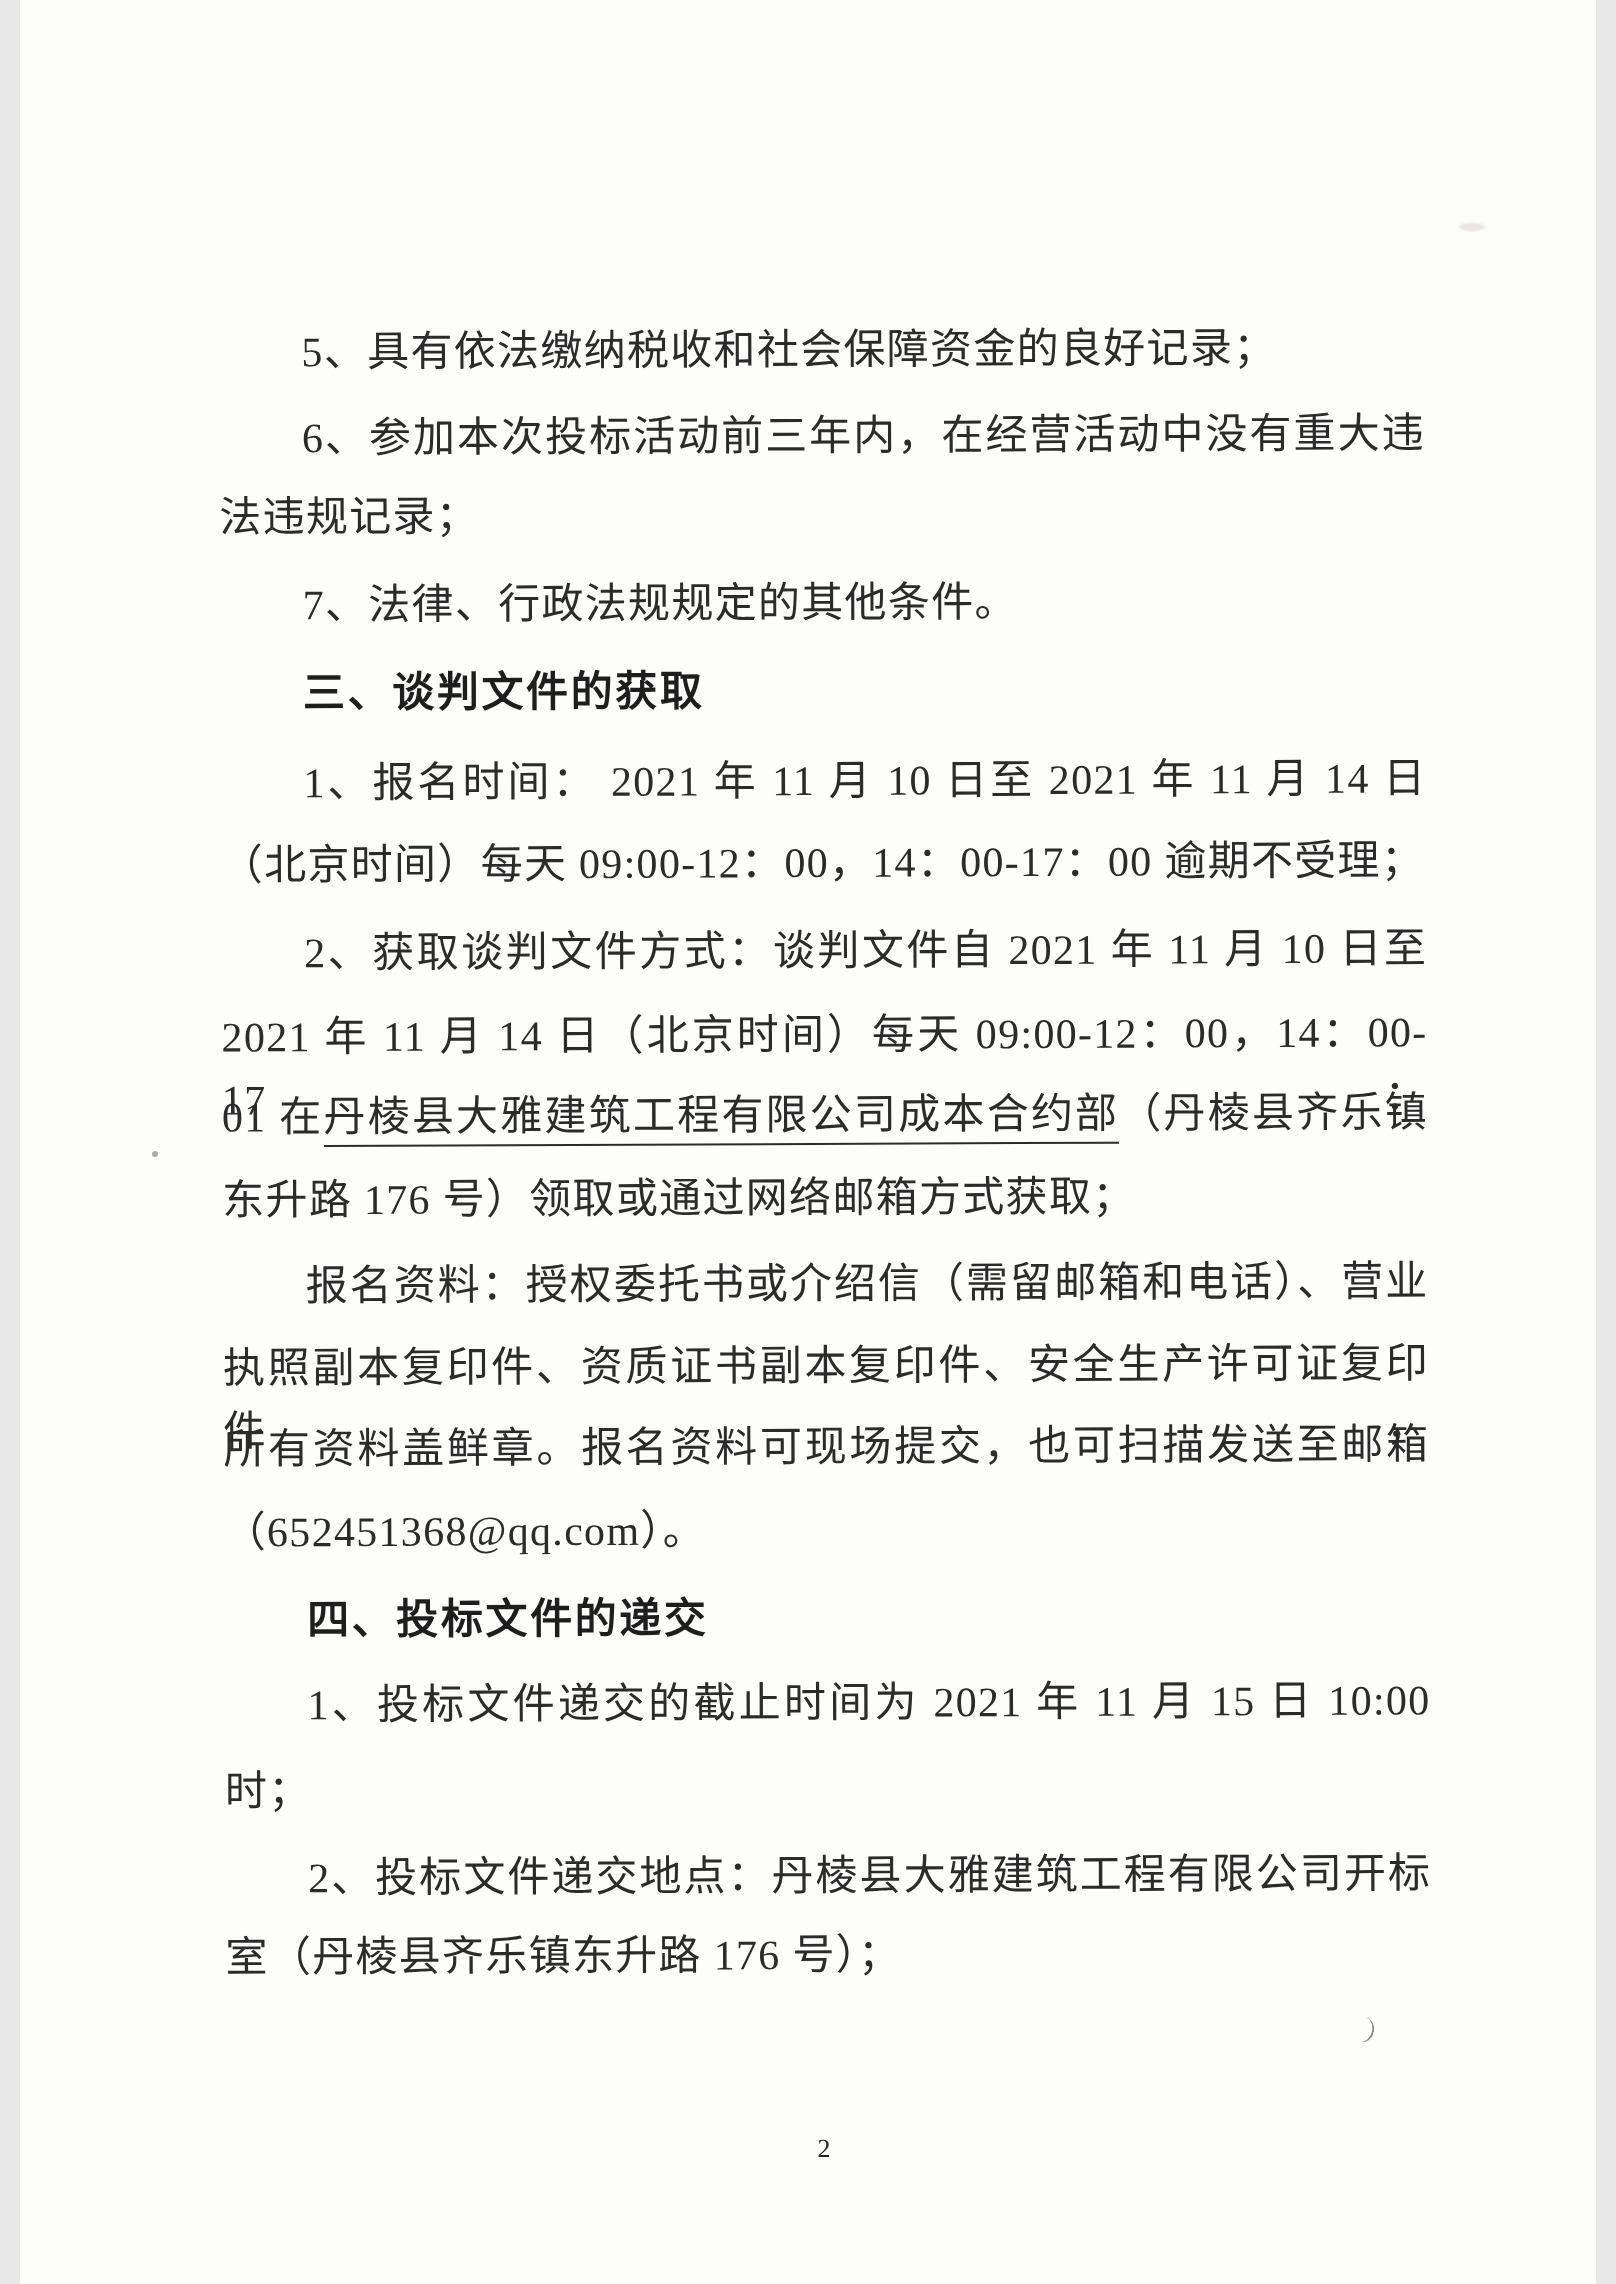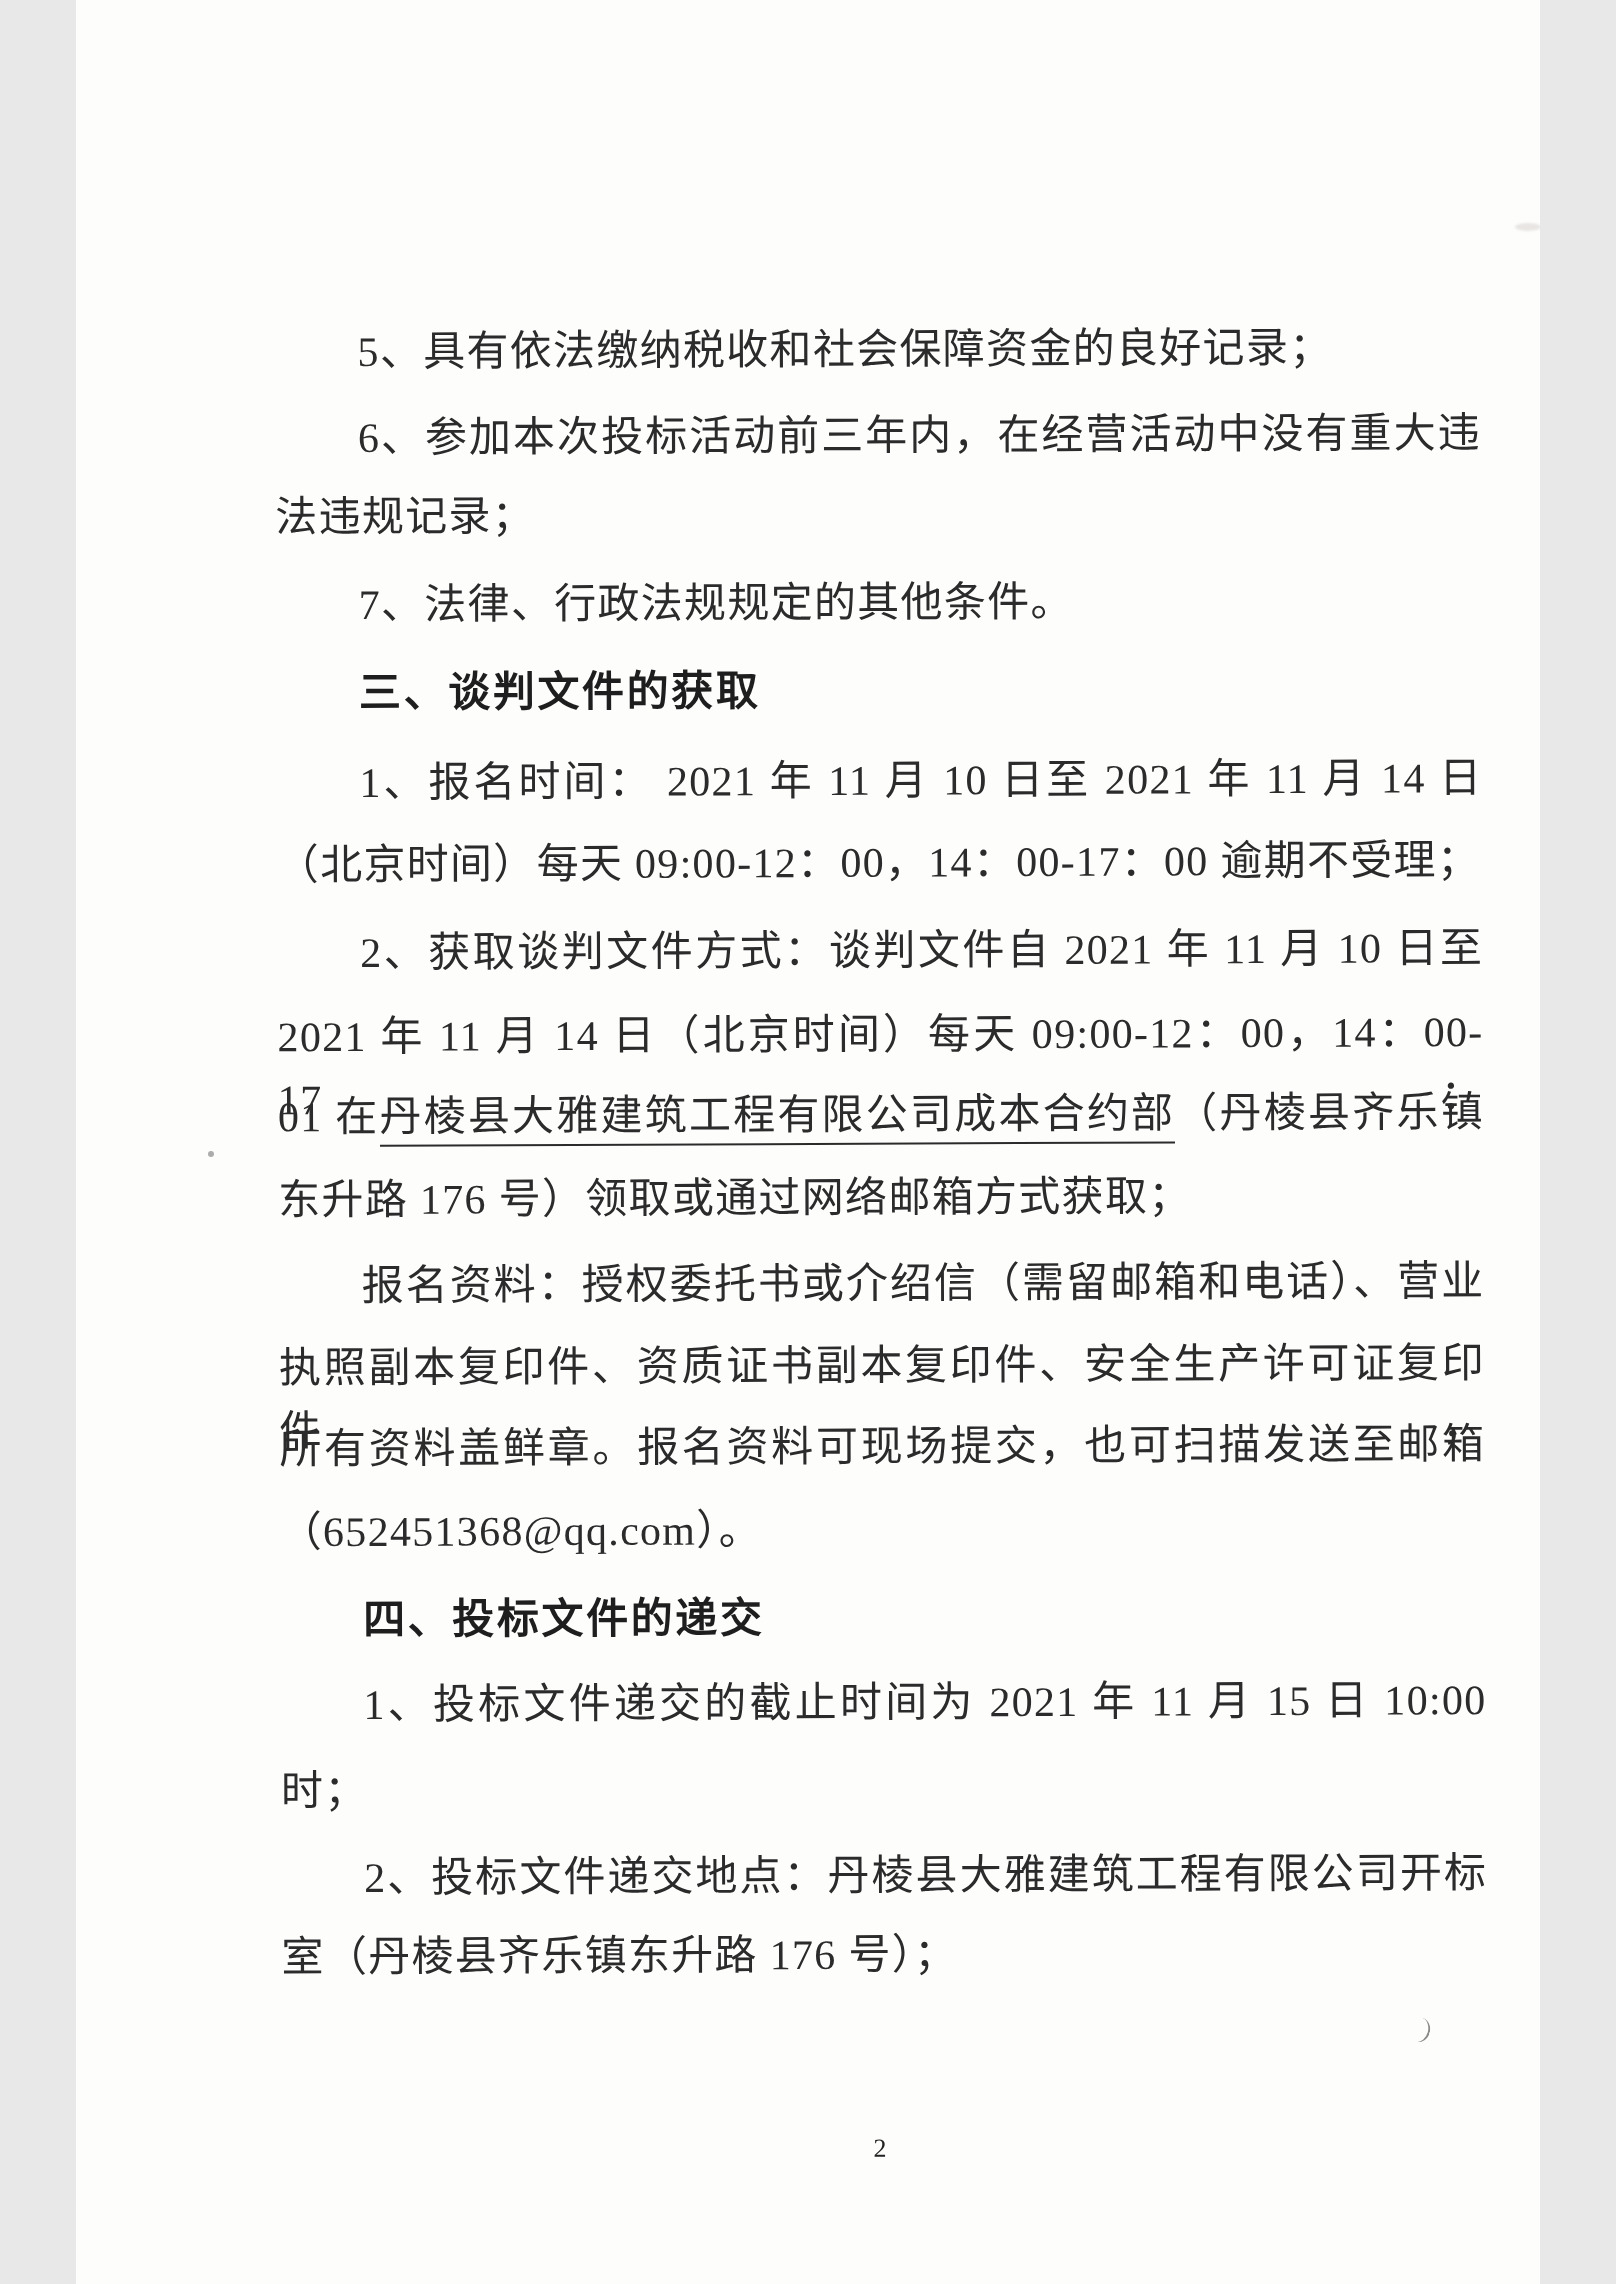--- a/index.html
+++ b/index.html
@@ -3,21 +3,21 @@
 <meta charset="utf-8">
 <title>Scanned Tender Document - Page 2</title>
 <style>
   html, body {
     margin: 0;
     padding: 0;
     background: #e8e8e8;
   }
   #doc-page {
     position: relative;
-    width: 1464px;
+    width: 1576px;
     height: 2284px;
     margin: 0 auto;
     background: var(--paper, #fdfdfc);
     overflow: hidden;
     font-family: "Liberation Serif", "DejaVu Serif", serif;
     color: var(--ink, #2b2b2b);
   }
   
   #scan-content {
     position: absolute;

